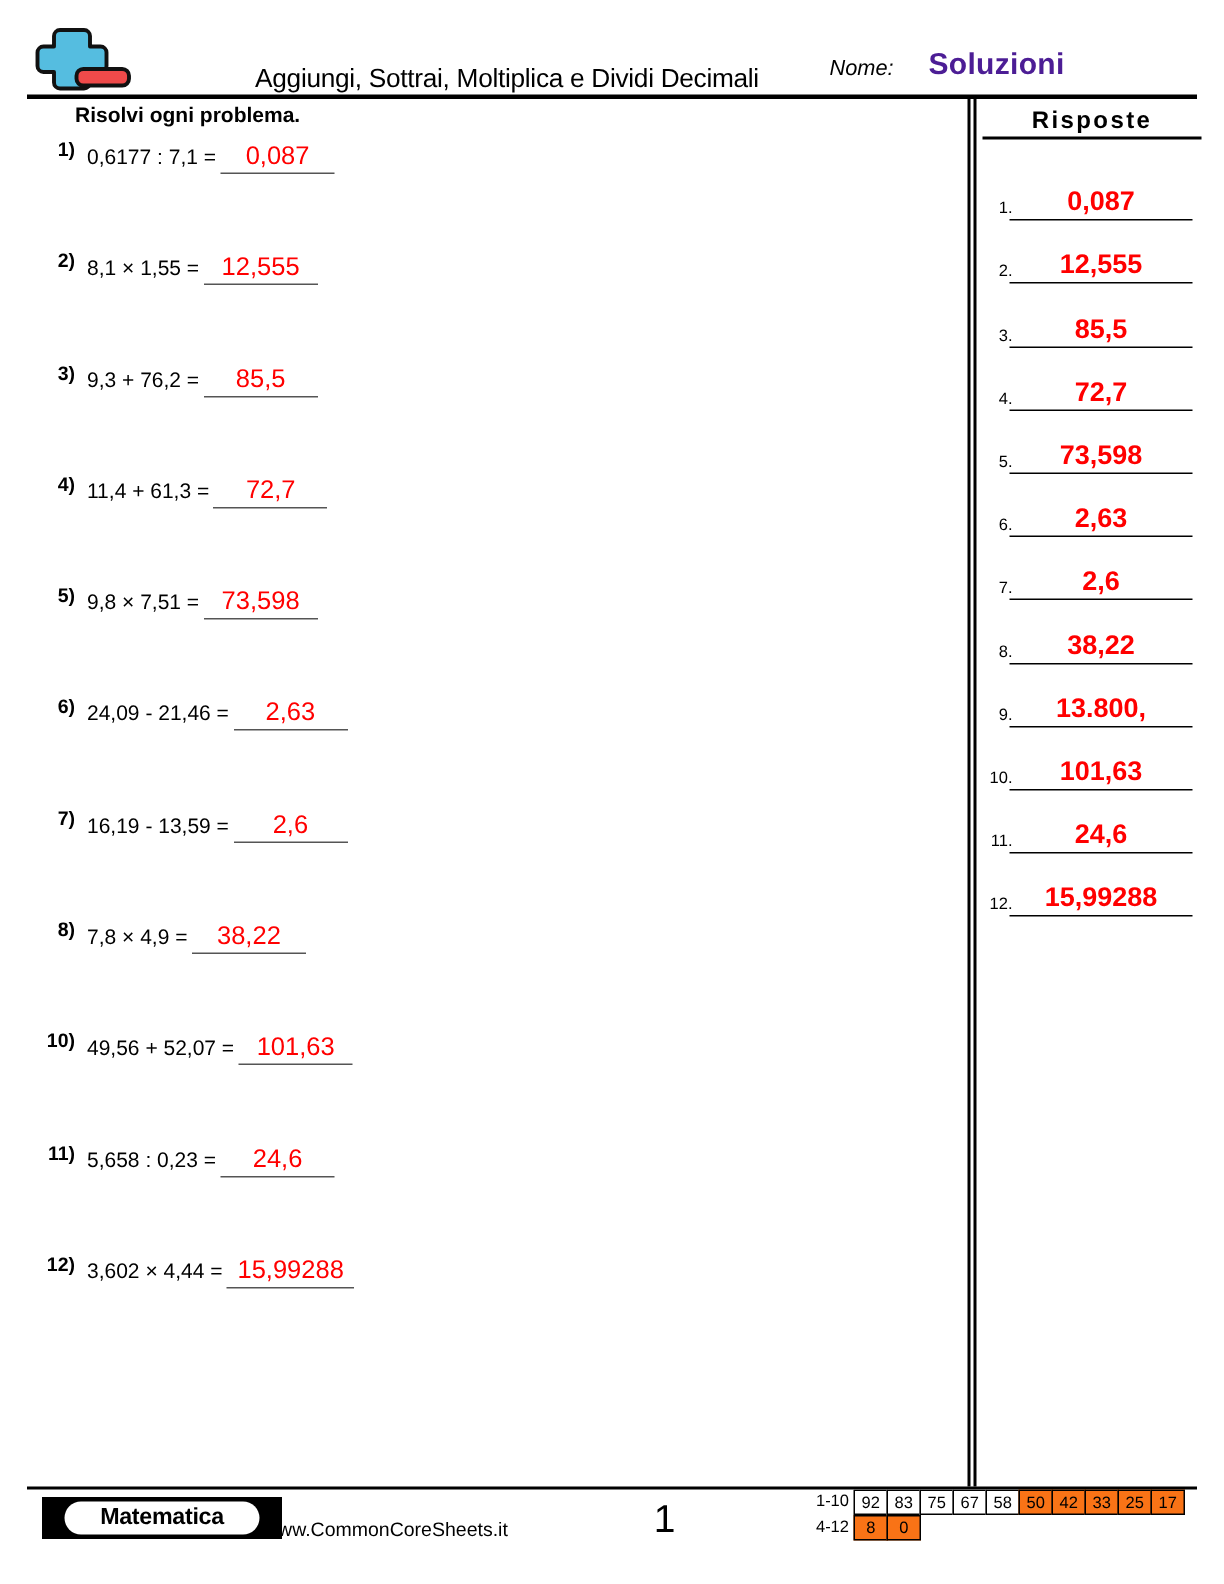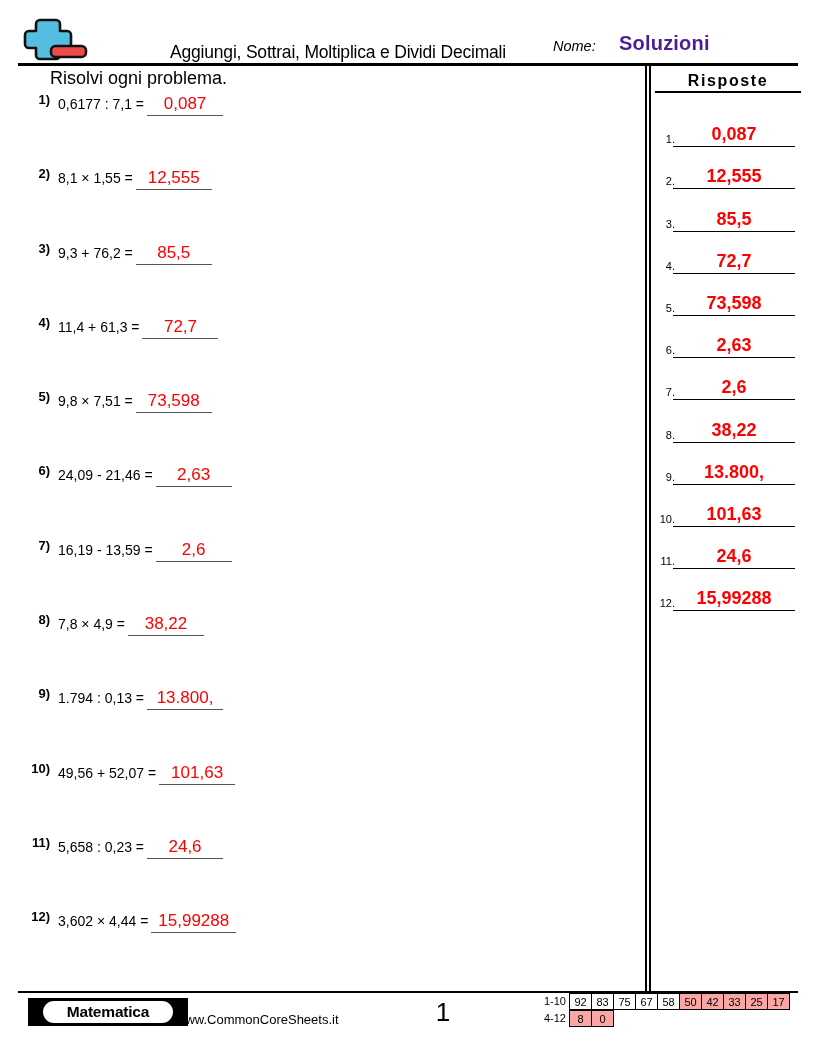--- a/index.html
+++ b/index.html
@@ -64,22 +64,22 @@
     width: 780px;
     height: 3px;
     background: #000000;
   }
 
   
   #instruction {
     position: absolute;
     left: 20px;
     top: 68px;
-    font-size: 18px;
-    font-weight: normal;
+    font-size: 14px;
+    font-weight: bold;
     padding-left: 30px;
   }
 
   
   #divider {
     position: absolute;
     left: 645px;
     top: 66px;
     width: 6px;
     height: 925px;
@@ -258,21 +258,21 @@
     width: 23px;
     text-align: center;
     font-size: 11px;
     line-height: 16px;
     border: 1px solid #000000;
     margin-left: -1px;
     box-sizing: border-box;
     background: #ffffff;
     color: #000000;
   }
-  .score-cell.shaded { background: #fca5a5; }
+  .score-cell.shaded { background: #f97316; }
 </style>
 </head>
 <body>
 
 <div id="header">
 
   <div id="logo">
     <svg width="92" height="48" viewBox="0 0 92 48" xmlns="http://www.w3.org/2000/svg">
       <path d="M22 4 h16 a4 4 0 0 1 4 4 v7 h7 a4 4 0 0 1 4 4 v9 a4 4 0 0 1 -4 4 h-7 v7 a4 4 0 0 1 -4 4 h-16 a4 4 0 0 1 -4 -4 v-7 h-7 a4 4 0 0 1 -4 -4 v-9 a4 4 0 0 1 4 -4 h7 v-7 a4 4 0 0 1 4 -4 z" fill="#55bde0" stroke="#111111" stroke-width="2.6" stroke-linejoin="round"></path>
       <rect x="33" y="30" width="35" height="11" rx="4.5" ry="4.5" fill="#ef4a4a" stroke="#111111" stroke-width="2.6"></rect>
@@ -295,21 +295,20 @@
 
 <div id="problems">
     <div class="problem"><span class="num">1)</span><span class="expr">0,6177 : 7,1 =</span><span class="blank">0,087</span></div>
     <div class="problem"><span class="num">2)</span><span class="expr">8,1 × 1,55 =</span><span class="blank">12,555</span></div>
     <div class="problem"><span class="num">3)</span><span class="expr">9,3 + 76,2 =</span><span class="blank">85,5</span></div>
     <div class="problem"><span class="num">4)</span><span class="expr">11,4 + 61,3 =</span><span class="blank">72,7</span></div>
     <div class="problem"><span class="num">5)</span><span class="expr">9,8 × 7,51 =</span><span class="blank">73,598</span></div>
     <div class="problem"><span class="num">6)</span><span class="expr">24,09 - 21,46 =</span><span class="blank">2,63</span></div>
     <div class="problem"><span class="num">7)</span><span class="expr">16,19 - 13,59 =</span><span class="blank">2,6</span></div>
     <div class="problem"><span class="num">8)</span><span class="expr">7,8 × 4,9 =</span><span class="blank">38,22</span></div>
-    <div class="problem"><span class="num">9)</span><span class="expr">1.794 : 0,13 =</span><span class="blank">13.800,</span></div>
     <div class="problem"><span class="num">10)</span><span class="expr">49,56 + 52,07 =</span><span class="blank">101,63</span></div>
     <div class="problem"><span class="num">11)</span><span class="expr">5,658 : 0,23 =</span><span class="blank">24,6</span></div>
     <div class="problem"><span class="num">12)</span><span class="expr">3,602 × 4,44 =</span><span class="blank">15,99288</span></div>
   </div>
 
 <div id="answers">
   <div id="answers-heading">Risposte</div>
   <div id="answer-list">
       <div class="answer-row">
         <span class="a-num">1.</span>

